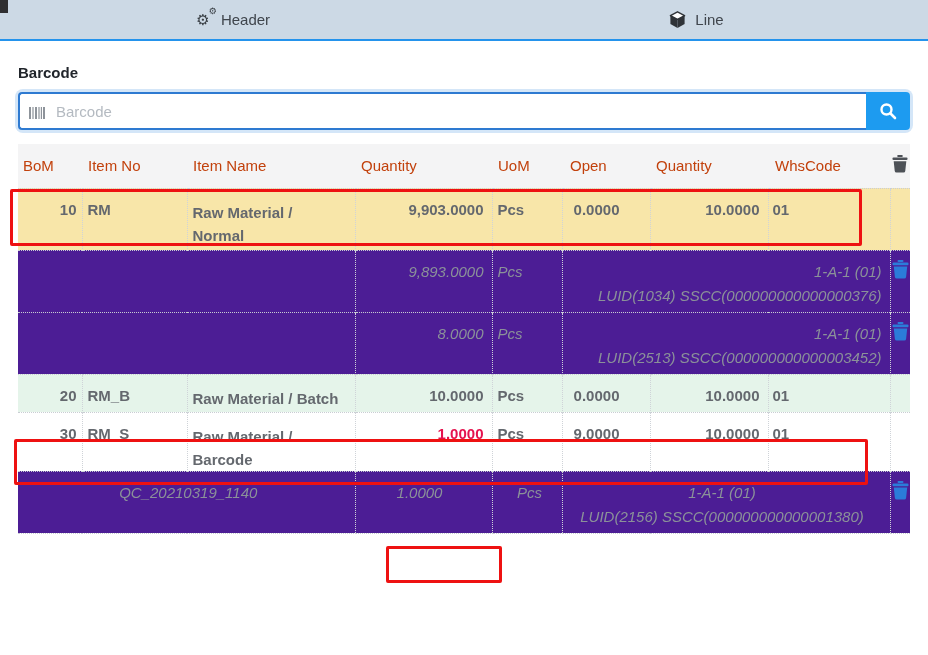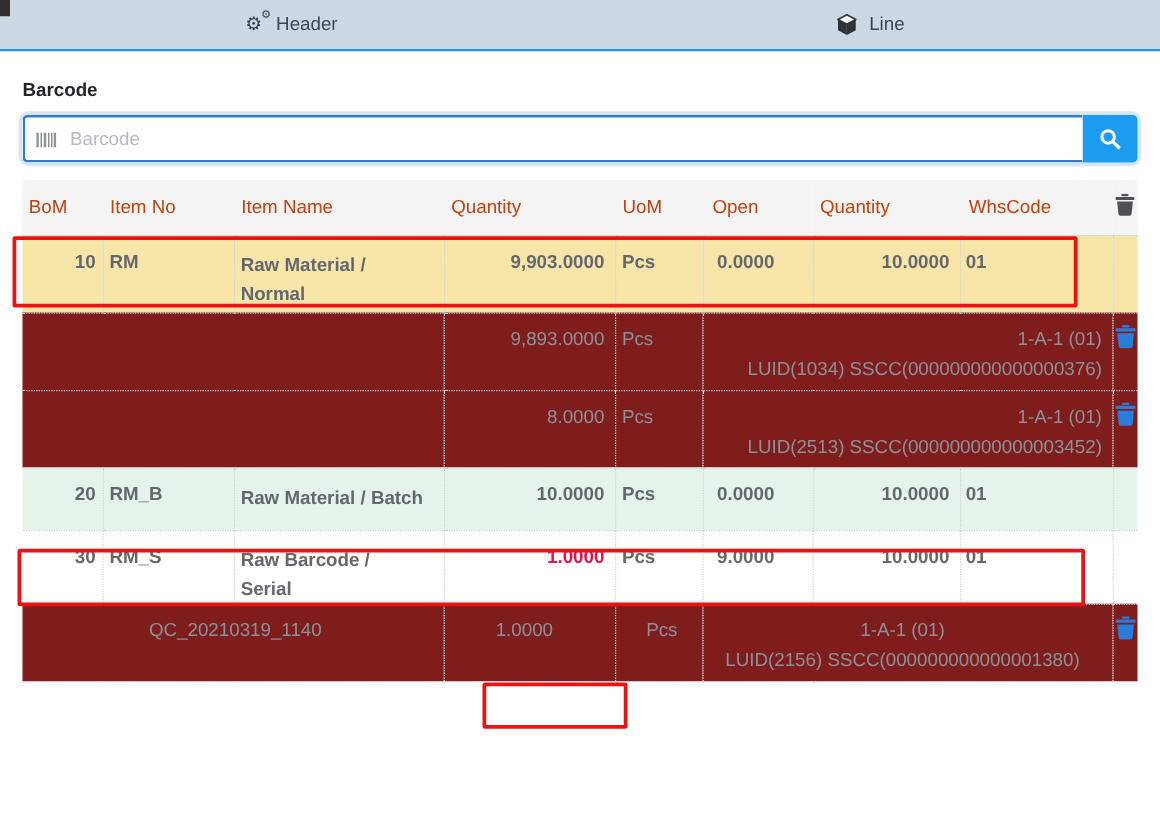--- a/index.html
+++ b/index.html
@@ -34,26 +34,26 @@
   .table-wrap { position:relative; margin-top:14px; width:892px; }
   table { border-collapse:collapse; table-layout:fixed; width:892px; font-size:15px; }
   thead th { height:44px; background:#f4f4f5; color:#c2410c; font-weight:400;
     text-align:left; vertical-align:middle; }
   th.h-bom{padding-left:5px;} th.h-ino,th.h-iname,th.h-uom{padding-left:6px;}
   th.h-qty{padding-left:6px;} th.h-open{padding-left:8px;} th.h-req{padding-left:6px;}
   th.h-whs{padding-left:7px;} th.h-act{text-align:center;}
   td { border-top:1px dotted #c9cdd3; vertical-align:top; color:#8b9199; }
   tbody tr:last-child td { border-bottom:1px dotted #c9cdd3;text-align:center; }
   .vl { border-left:1px dotted #cfd3d8; }
-  tr.stripe { background:#7f1d1d; }
+  tr.stripe { background:#4c1d95;font-style:italic; }
   tr.hl-yellow { background:#f8e6a9; }
   tr.hl-green { background:#e5f4ea; }
 
   tr.bom-row td { font-weight:700; color:#64686e; padding-top:12px; height:62px; }
-  tr.bom-row.hl-green td { height:50px; }
+  tr.bom-row.hl-green td { height:38px; }
   tr.bom-row.plain td { height:43px; }
   td.num { text-align:right; }
   td.c-bom { padding-right:5px; }
   td.c-ino, td.c-iname, td.c-uom { padding-left:5px; }
   td.c-iname { padding-right:14px; line-height:23px; }
   td.c-qty { text-align:right; padding-right:8px; }
   td.c-open { padding-right:30px; }
   td.c-req { padding-right:8px; }
   td.c-whs { padding-left:4px; }
   .qty-alert { color:#e5134e; }
@@ -201,21 +201,21 @@
             <td class="c-qty vl"><span>10.0000</span></td>
             <td class="c-uom vl">Pcs</td>
             <td class="c-open vl num">0.0000</td>
             <td class="c-req vl num">10.0000</td>
             <td class="c-whs vl">01</td>
             <td class="c-act vl"></td>
           </tr>
           <tr class="bom-row plain">
             <td class="c-bom num">30</td>
             <td class="c-ino vl">RM_S</td>
-            <td class="c-iname vl">Raw Barcode / Serial</td>
+            <td class="c-iname vl">Raw Material / Barcode</td>
             <td class="c-qty vl"><span class="qty-alert">1.0000</span></td>
             <td class="c-uom vl">Pcs</td>
             <td class="c-open vl num">9.0000</td>
             <td class="c-req vl num">10.0000</td>
             <td class="c-whs vl">01</td>
             <td class="c-act vl"></td>
           </tr>
           <tr class="detail-row stripe">
             <td class="c-label" colspan="3">QC_20210319_1140</td>
             <td class="c-qty vl">1.0000</td>

